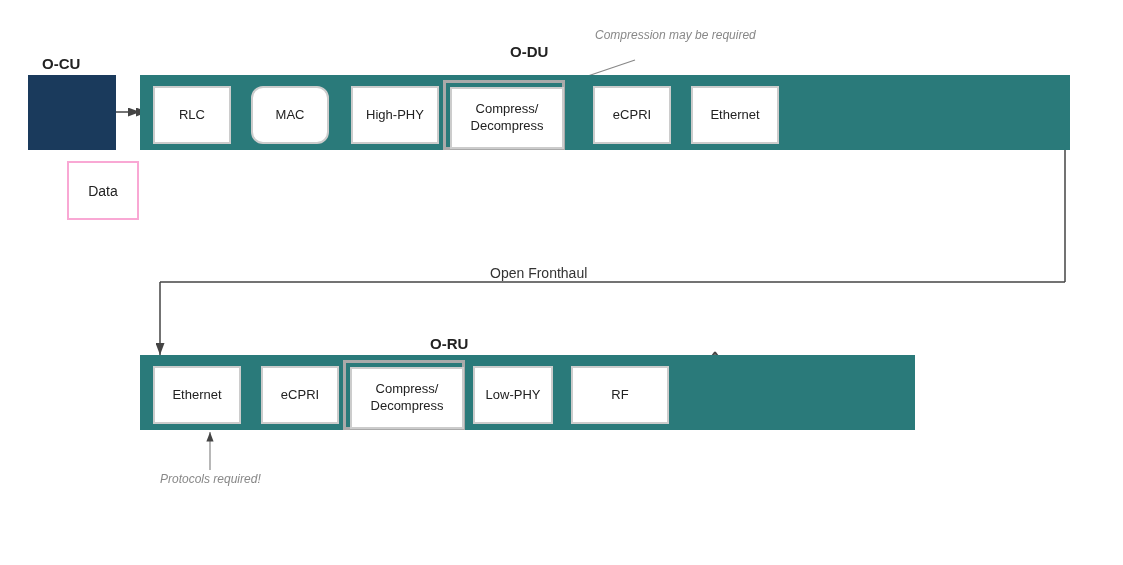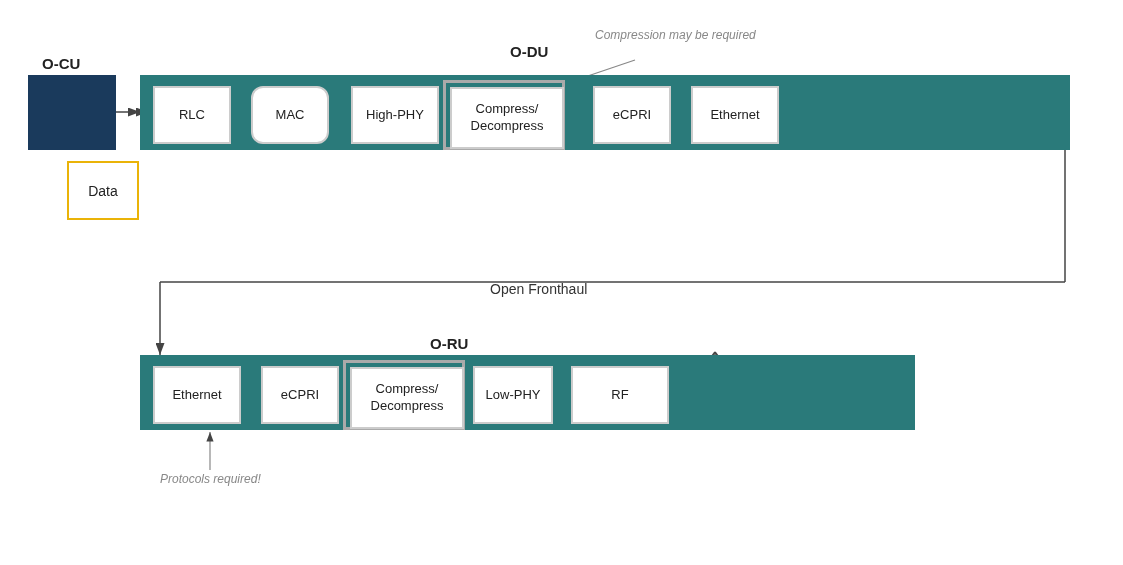--- a/index.html
+++ b/index.html
@@ -40,21 +40,21 @@
       border: 3px solid #1a3a5c;
     }
 
     .ocu-inner {
       position: absolute;
       top: 83px;
       left: 36px;
       width: 72px;
       height: 59px;
       background: #ffffff;
-      border: 2px solid #eab308;
+      border: 2px solid #f9a8d4;
       display: flex;
       align-items: center;
       justify-content: center;
     }
 
     .ocu-inner span {
       font-size: 14px;
       color: #222;
     }
 
@@ -118,21 +118,20 @@
       font-size: 12px;
       color: #888;
       font-style: italic;
     }
 
     
     .fronthaul-label {
       position: absolute;
       font-size: 14px;
       color: #333;
-      margin-top: 16px;
     }
 
     
     .svg-layer {
       position: absolute;
       top: 0; left: 0;
       width: 1123px;
       height: 565px;
       pointer-events: none;
     }

